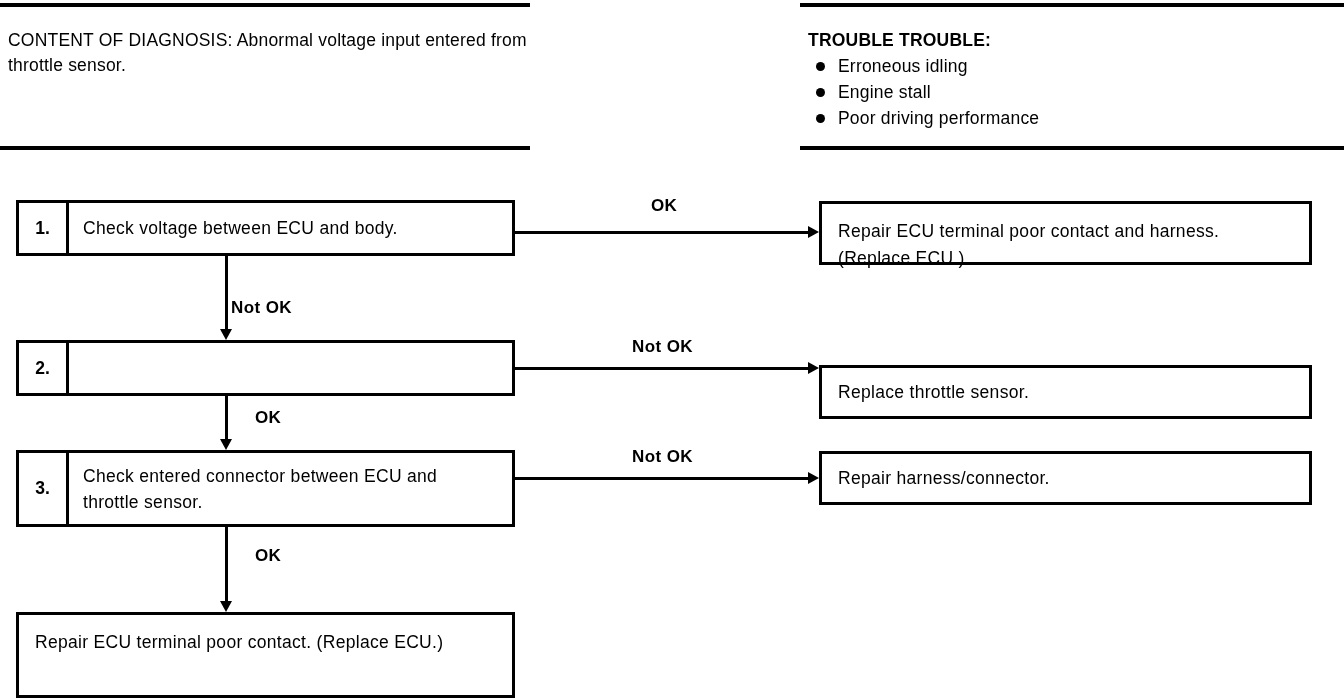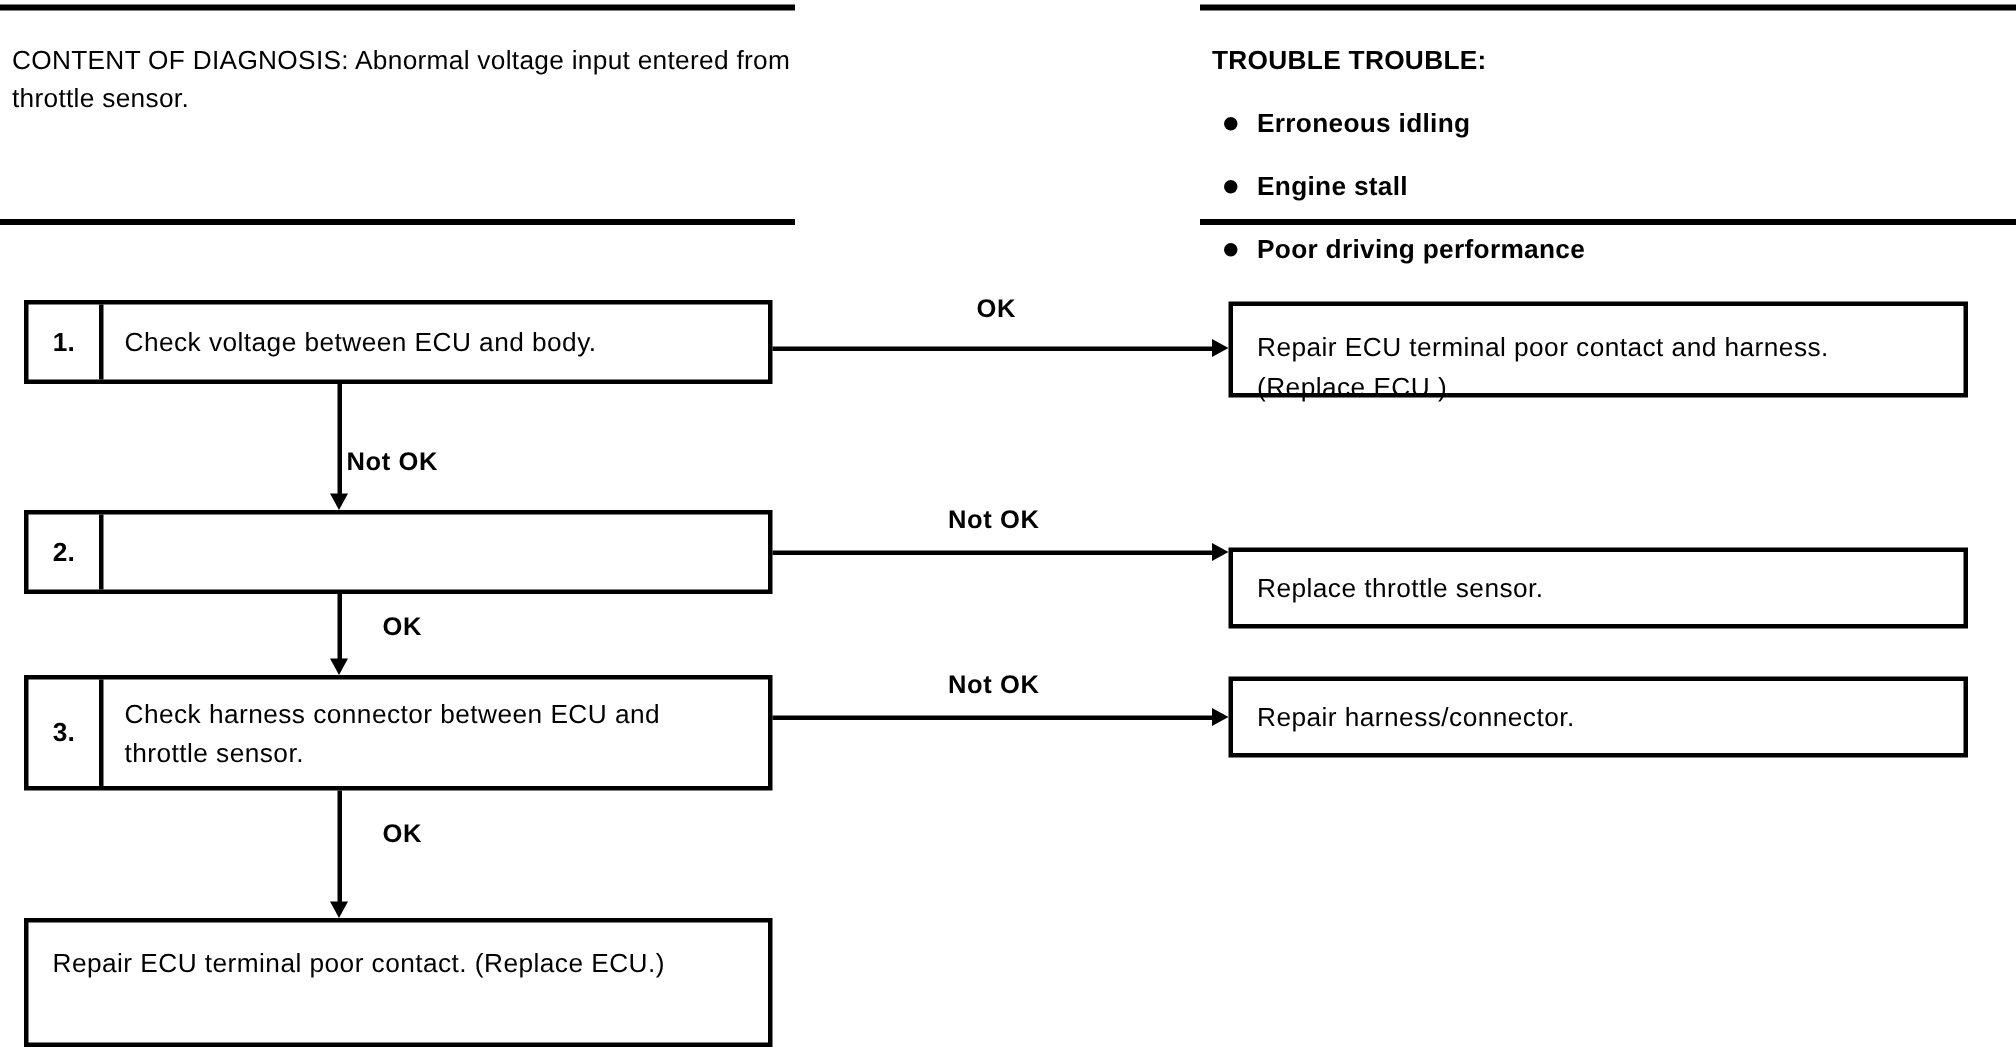--- a/index.html
+++ b/index.html
@@ -46,22 +46,21 @@
     font-size: 17.5px;
     line-height: 25px;
     letter-spacing: 0.2px;
   }
   .hdr-right .sym-title { font-weight: 700; }
   .sym-list { list-style: none; margin: 0; padding: 0; }
   .sym-list li {
     position: relative;
     padding-left: 30px;
     line-height: 26px;
-    font-weight: 700;
-    margin-top: 16px;
+    font-weight: 400;
   }
   .sym-list li .bullet {
     position: absolute;
     left: 8px;
     top: 9px;
     width: 9px;
     height: 9px;
     background: #000000;
     border-radius: 50%;
   }
@@ -208,21 +207,21 @@
 <div class="vline" style="left:225px; top:396px; height:46px;"></div>
 <div class="arrow-d" style="left:220px; top:439px;"></div>
 <div class="edge-label" style="left:255px; top:408px;">OK</div>
 
 <div class="fbox" id="res2">
   <div class="plain-body vmid">Replace throttle sensor.</div>
 </div>
 
 <div class="fbox" id="step3">
   <div class="step-num">3.</div>
-  <div class="step-body">Check harness connector between ECU and throttle sensor.</div>
+  <div class="step-body">Check entered connector between ECU and throttle sensor.</div>
 </div>
 
 <div class="hline" style="left:515px; top:477px; width:296px;"></div>
 <div class="arrow-r" style="left:808px; top:472px;"></div>
 <div class="edge-label" style="left:632px; top:447px;">Not OK</div>
 
 <div class="vline" style="left:225px; top:527px; height:77px;"></div>
 <div class="arrow-d" style="left:220px; top:601px;"></div>
 <div class="edge-label" style="left:255px; top:546px;">OK</div>
 

